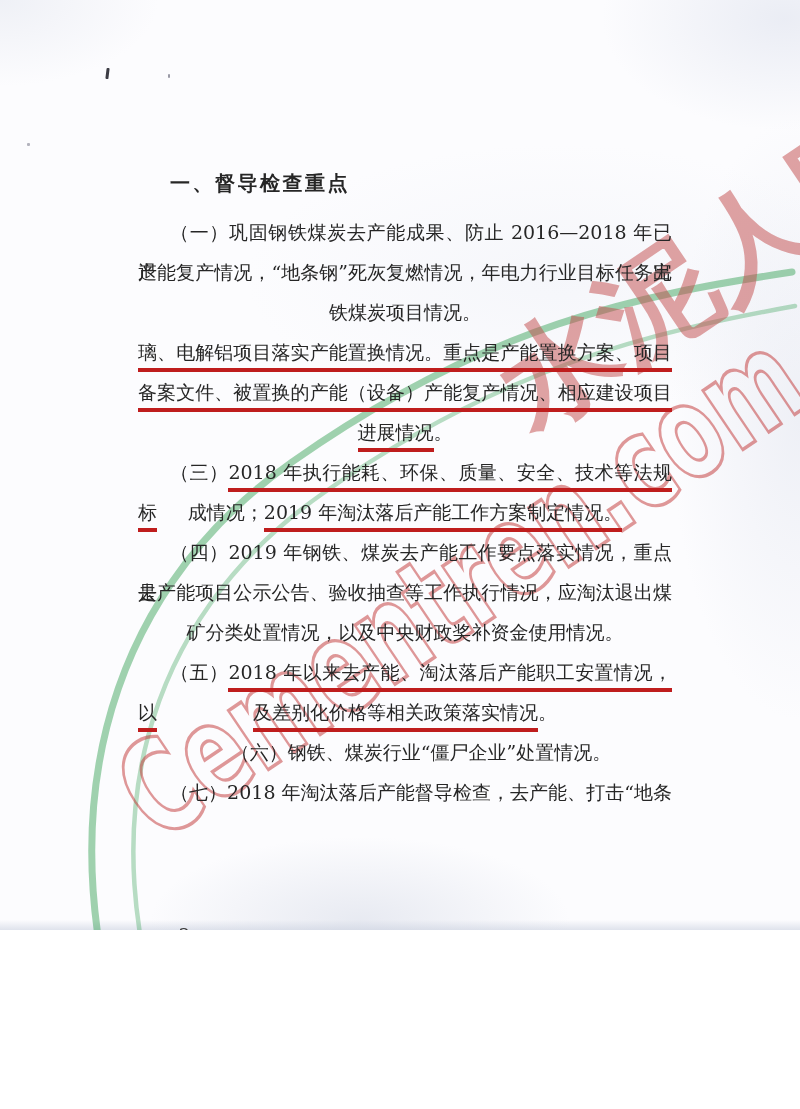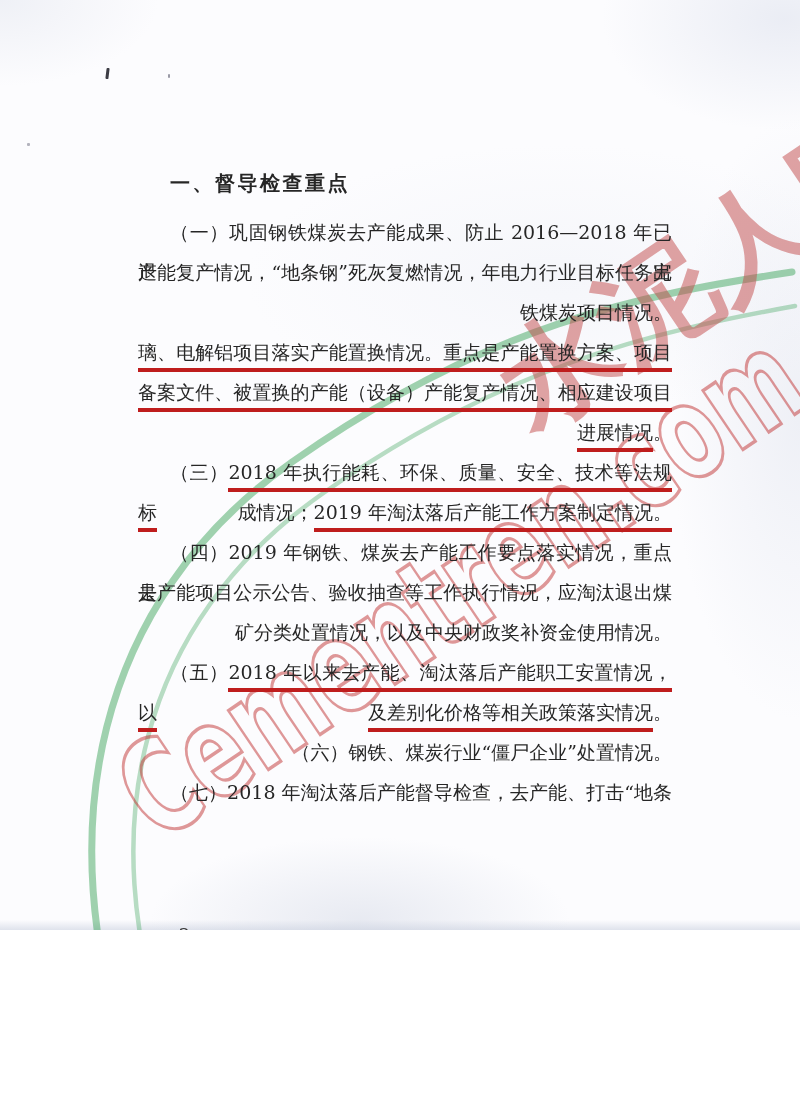--- a/index.html
+++ b/index.html
@@ -21,21 +21,21 @@
   .watermark{position:absolute;left:0;top:0;pointer-events:none;}
   .heading{
     position:absolute;left:170px;top:170px;margin:0;
     font-family:"DejaVu Sans","Liberation Sans",sans-serif;
     font-size:20px;font-weight:bold;letter-spacing:2.5px;line-height:26px;
   }
   .body-text{
     position:absolute;left:138px;top:212px;width:534px;
     font-size:19px;line-height:40px;
   }
-  .line{height:40px;white-space:nowrap;text-align:right;}
+  .line{height:40px;white-space:nowrap;text-align:center;}
   .line.fill{white-space:normal;text-align:justify;text-align-last:justify;}
   .line.indent{text-indent:32px;}
   .u{
     border-bottom:4px solid var(--underline,#bf1d1d);
     padding-bottom:5px;
   }
   .page-number{
     position:absolute;left:145px;top:925px;
     font-size:18px;letter-spacing:5px;color:#3a3a3a;
   }

